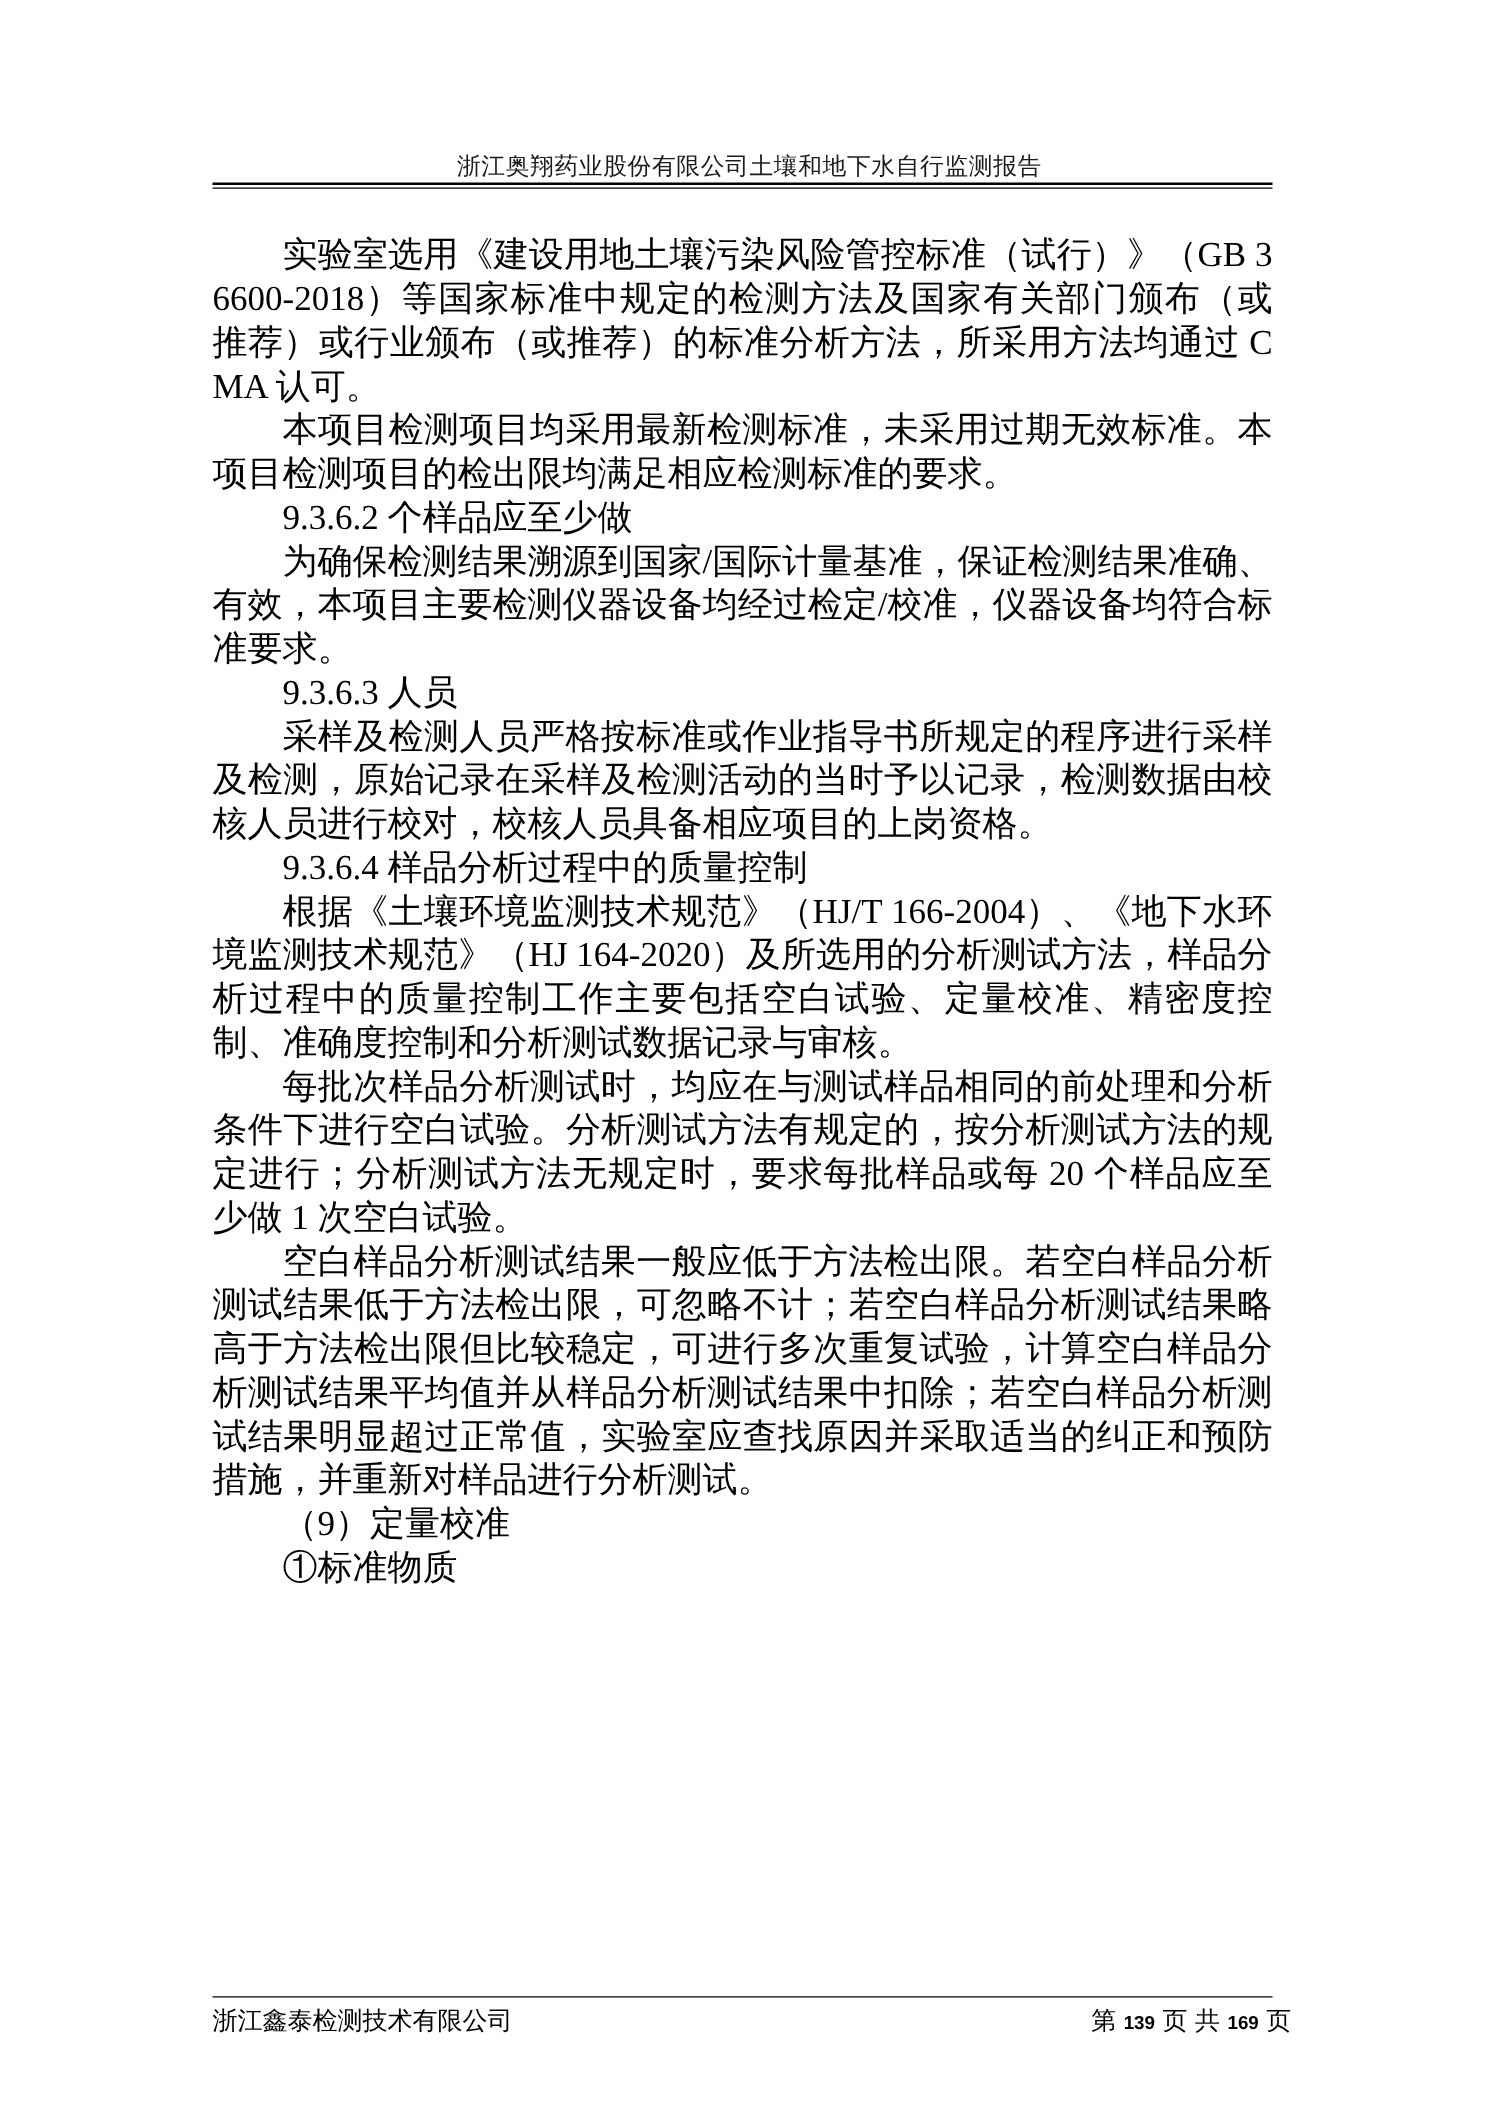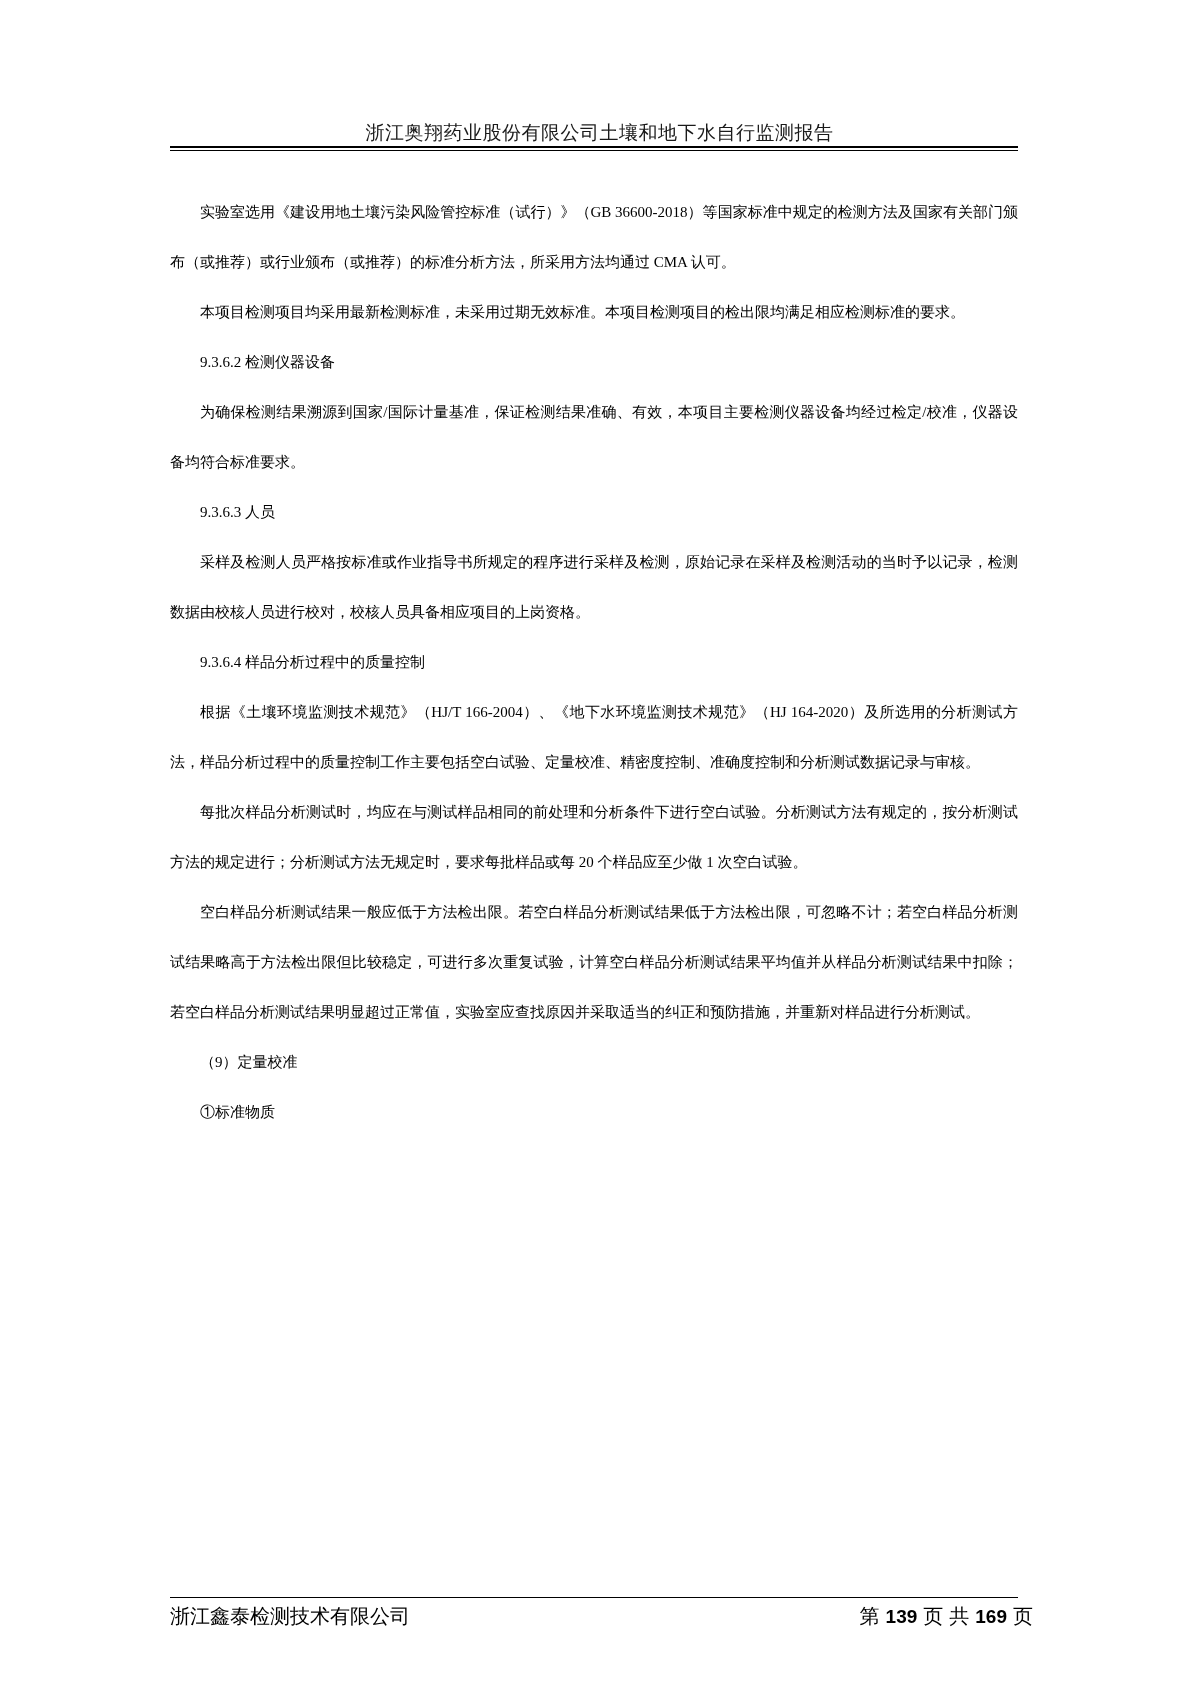--- a/index.html
+++ b/index.html
@@ -30,22 +30,22 @@
     width: 848px;
     height: 2px;
     border-top: 2.5px solid #000;
     border-bottom: 1px solid #000;
   }
   .body-text {
     position: absolute;
     top: 151px;
     left: 170px;
     width: 848px;
-    font-size: 15px;
-    line-height: 50px;
+    font-size: 28px;
+    line-height: 35px;
   }
   .body-text p {
     margin: 0;
     text-align: justify;
     text-indent: 2em;
     word-break: break-all;
   }
   .body-text p.bold { font-weight: 400; }
   .footer-rule {
     position: absolute;
@@ -61,36 +61,36 @@
     width: 866px;
     display: flex;
     justify-content: space-between;
     align-items: center;
     font-size: 20px;
   }
   .footer .pageinfo span { margin: 0 3px; }
   .footer .pagenum {
     font-family: "Liberation Sans", "DejaVu Sans", sans-serif;
     font-weight: 600;
-    font-size: 19px;
+    font-size: 15px;
   }
 </style>
 </head>
 <body>
 
 <div class="page">
 
   <div class="header-title">浙江奥翔药业股份有限公司土壤和地下水自行监测报告</div>
 
   <div class="header-rule"></div>
 
   <div class="body-text">
     <p>实验室选用《建设用地土壤污染风险管控标准（试行）》（GB 36600-2018）等国家标准中规定的检测方法及国家有关部门颁布（或推荐）或行业颁布（或推荐）的标准分析方法，所采用方法均通过 CMA 认可。</p>
     <p class="bold">本项目检测项目均采用最新检测标准，未采用过期无效标准。本项目检测项目的检出限均满足相应检测标准的要求。</p>
-    <p>9.3.6.2 检测仪器设备</p>
+    <p>9.3.6.2 个样品应至少做</p>
     <p>为确保检测结果溯源到国家/国际计量基准，保证检测结果准确、有效，本项目主要检测仪器设备均经过检定/校准，仪器设备均符合标准要求。</p>
     <p>9.3.6.3 人员</p>
     <p>采样及检测人员严格按标准或作业指导书所规定的程序进行采样及检测，原始记录在采样及检测活动的当时予以记录，检测数据由校核人员进行校对，校核人员具备相应项目的上岗资格。</p>
     <p>9.3.6.4 样品分析过程中的质量控制</p>
     <p>根据《土壤环境监测技术规范》（HJ/T 166-2004）、《地下水环境监测技术规范》（HJ 164-2020）及所选用的分析测试方法，样品分析过程中的质量控制工作主要包括空白试验、定量校准、精密度控制、准确度控制和分析测试数据记录与审核。</p>
     <p>每批次样品分析测试时，均应在与测试样品相同的前处理和分析条件下进行空白试验。分析测试方法有规定的，按分析测试方法的规定进行；分析测试方法无规定时，要求每批样品或每 20 个样品应至少做 1 次空白试验。</p>
     <p>空白样品分析测试结果一般应低于方法检出限。若空白样品分析测试结果低于方法检出限，可忽略不计；若空白样品分析测试结果略高于方法检出限但比较稳定，可进行多次重复试验，计算空白样品分析测试结果平均值并从样品分析测试结果中扣除；若空白样品分析测试结果明显超过正常值，实验室应查找原因并采取适当的纠正和预防措施，并重新对样品进行分析测试。</p>
     <p>（9）定量校准</p>
     <p>①标准物质</p>
   </div>

